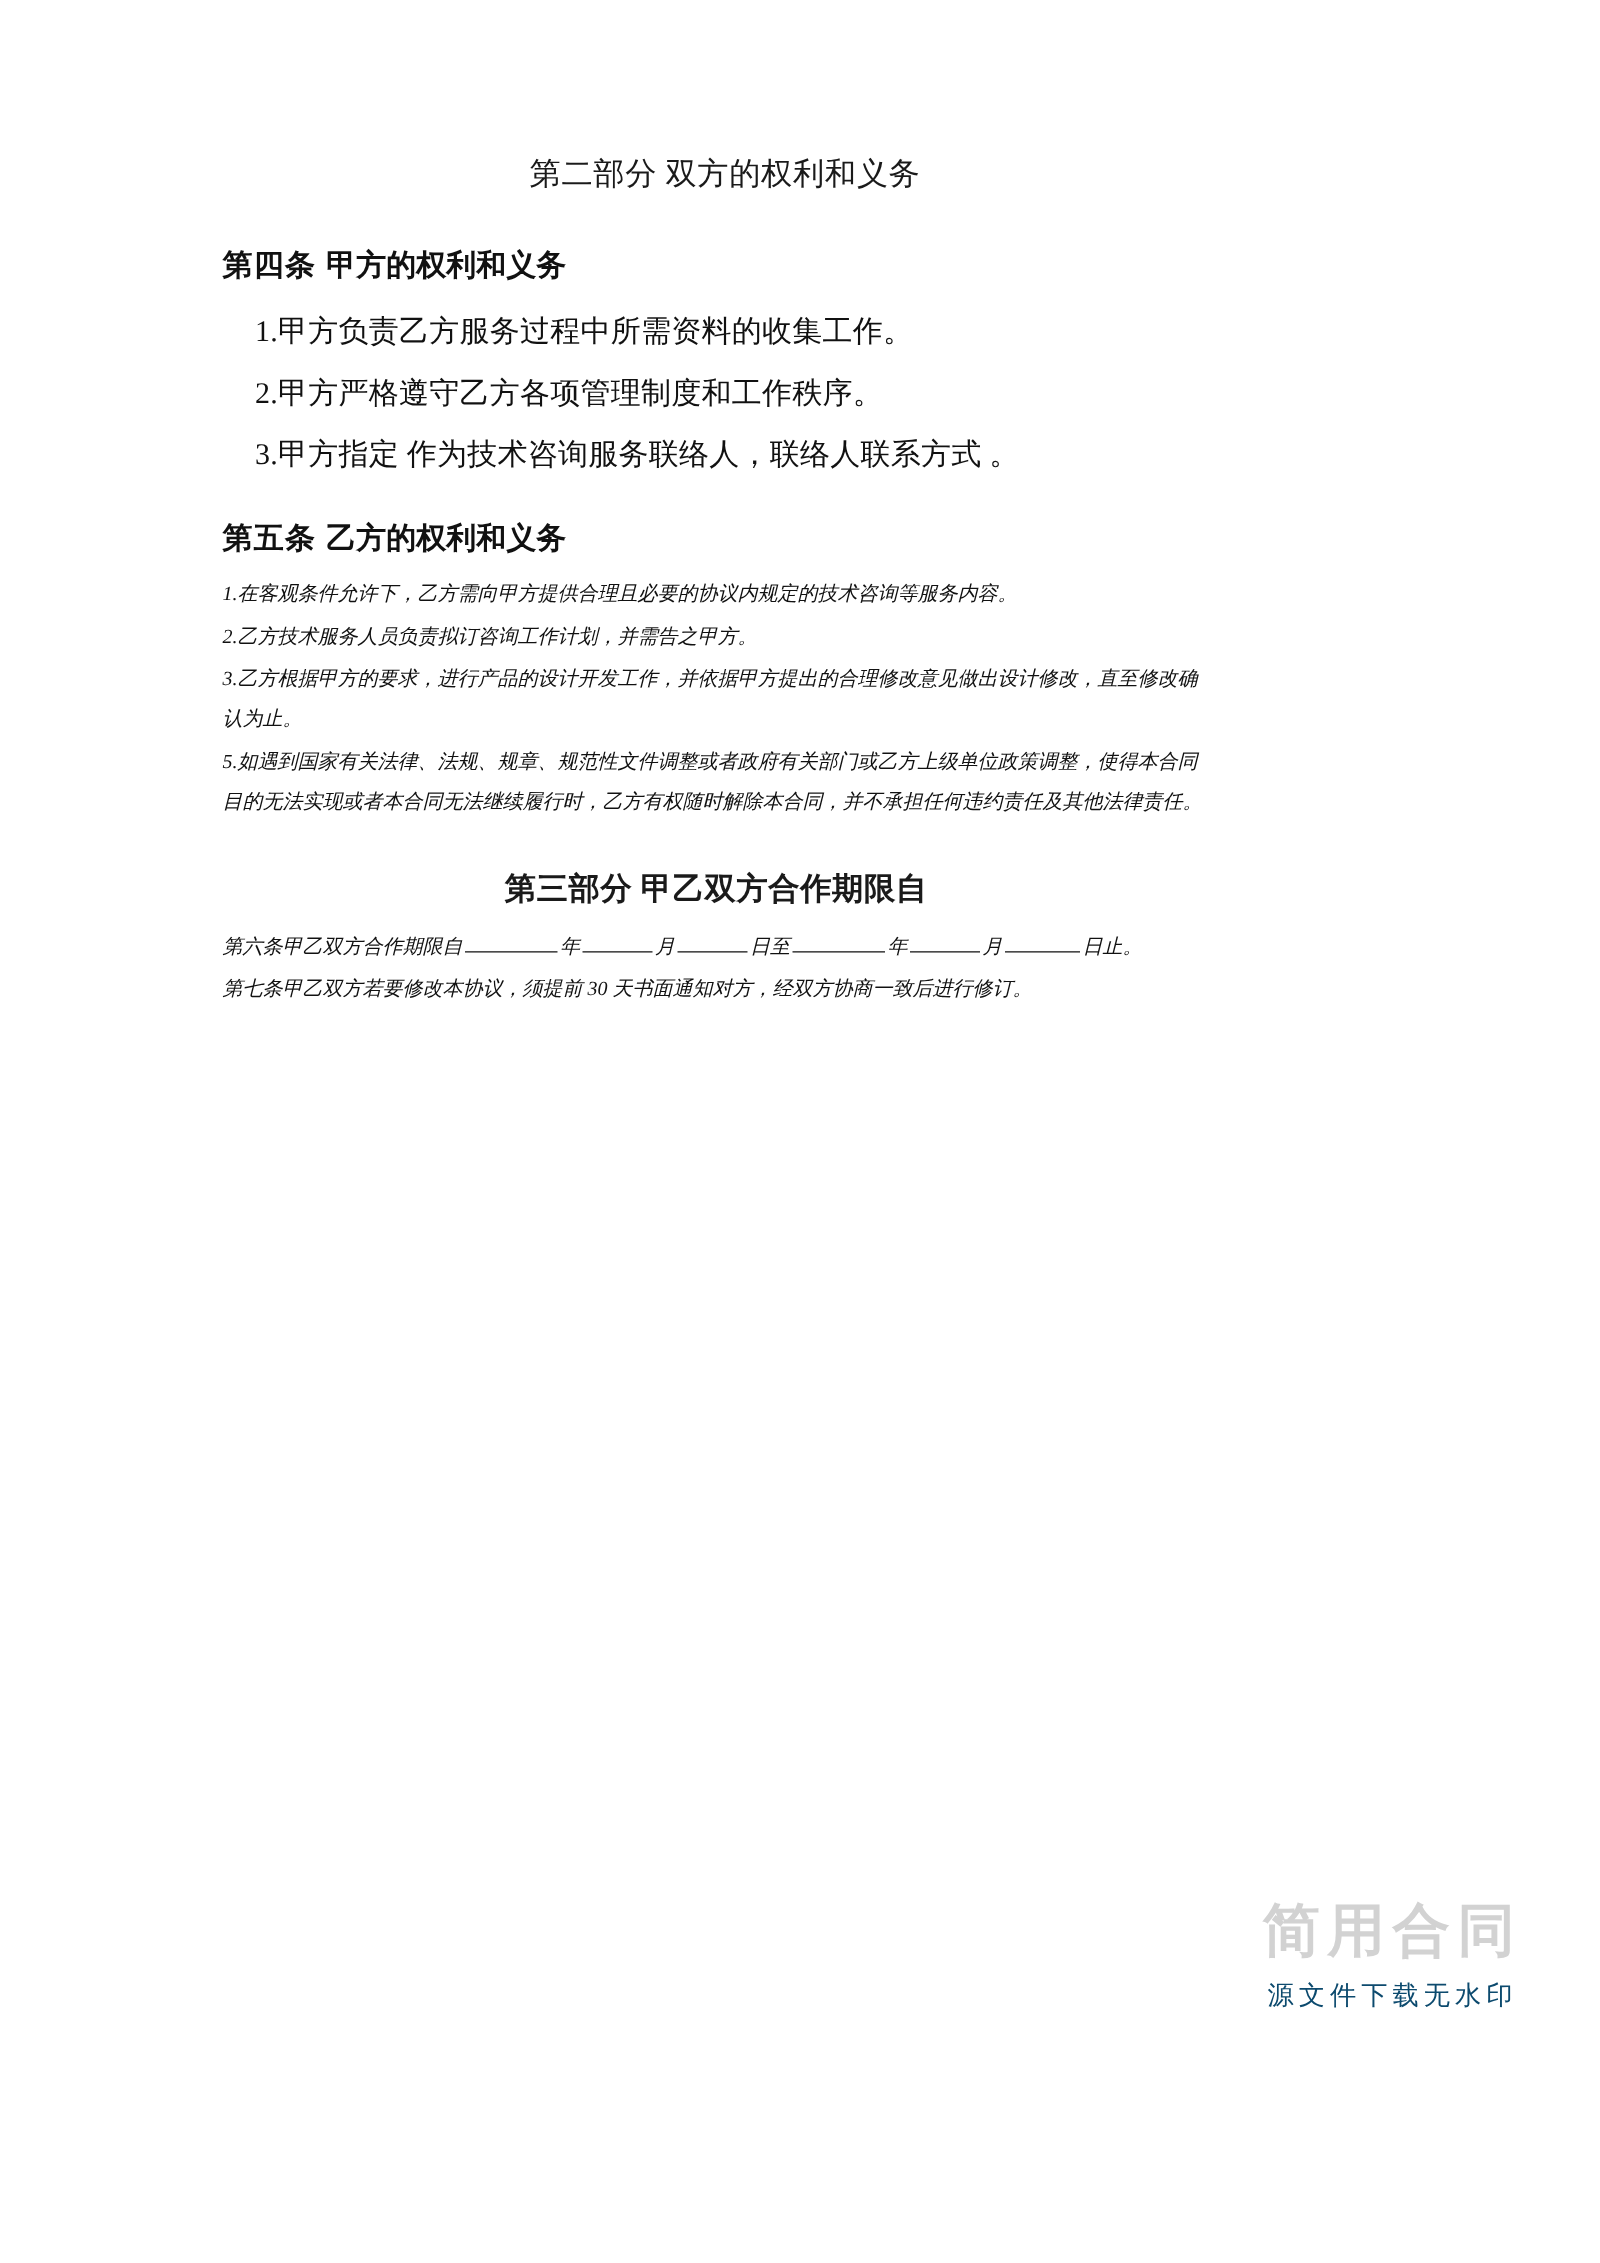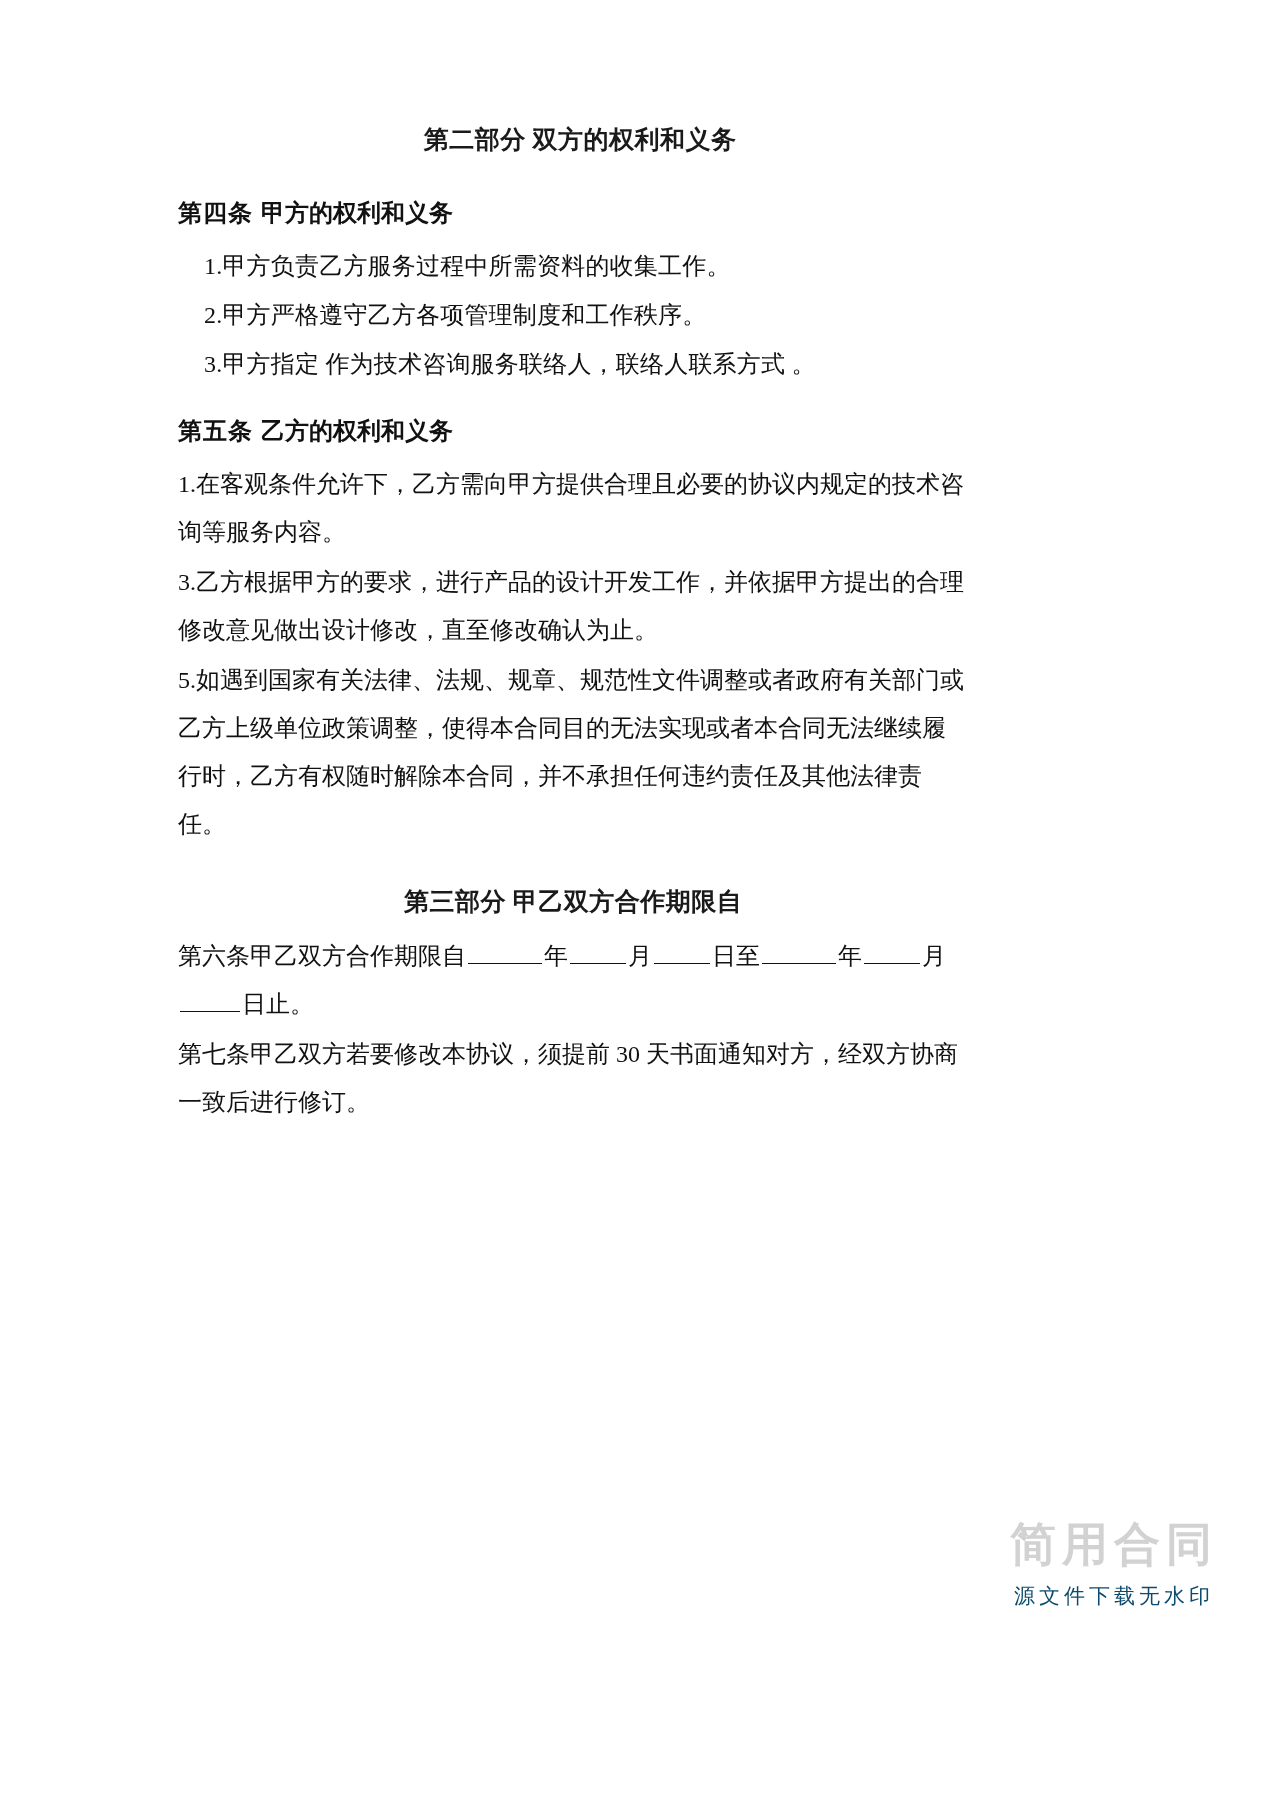--- a/index.html
+++ b/index.html
@@ -31,21 +31,21 @@
   .part-title {
     text-align: center;
     font-size: 25px;
     font-weight: 700;
     letter-spacing: 0.5px;
     margin: 0 0 12px 0;
     line-height: 1.6;
     color: #1a1a1a;
   }
   .part-title.part2 {
-    font-weight: 700;
+    font-weight: 400;
     text-indent: 14px;
   }
   .part-title.part3 {
     font-weight: 700;
     margin-top: 34px;
     margin-bottom: 10px;
   }
 
   .article {
     font-size: 24px;
@@ -73,24 +73,25 @@
     letter-spacing: 0.2px;
   }
   .para.indent {
     text-indent: 26px;
   }
 
   .gap-sm { height: 10px; }
 
   
   .block {
-    font-size: 24px;
+    font-size: 16px;
     line-height: 2.0;
     margin: 0 2px 2px 0;
     color: #111111;
+    font-style: italic;
   }
 
   .blank {
     display: inline-block;
     border-bottom: 1.5px solid #111;
     vertical-align: baseline;
     height: 1em;
     margin: 0 2px;
   }
   .blank.w1 { width: 74px; }
@@ -143,20 +144,21 @@
     <div class="para indent">2.甲方严格遵守乙方各项管理制度和工作秩序。</div>
     <div class="para indent">3.甲方指定 作为技术咨询服务联络人，联络人联系方式 。</div>
 
     <div class="gap-sm"></div>
 
     <div class="article">
       <span class="art-label">第五条</span><span class="art-text">乙方的权利和义务</span>
     </div>
 
     <div class="block">1.在客观条件允许下，乙方需向甲方提供合理且必要的协议内规定的技术咨询等服务内容。</div>
+    <div class="block">2.乙方技术服务人员负责拟订咨询工作计划，并需告之甲方。</div>
     <div class="block">3.乙方根据甲方的要求，进行产品的设计开发工作，并依据甲方提出的合理修改意见做出设计修改，直至修改确认为止。</div>
     <div class="block">5.如遇到国家有关法律、法规、规章、规范性文件调整或者政府有关部门或乙方上级单位政策调整，使得本合同目的无法实现或者本合同无法继续履行时，乙方有权随时解除本合同，并不承担任何违约责任及其他法律责任。</div>
 
     <div class="part-title part3">第三部分 甲乙双方合作期限自</div>
 
     <div class="block">
       <span class="art-label">第六条</span><span class="art-text">甲乙双方合作期限自</span><span class="blank w1"></span><span>年</span><span class="blank w2"></span><span>月</span><span class="blank w2"></span><span>日至</span><span class="blank w1"></span><span>年</span><span class="blank w2"></span><span>月</span><span class="blank w3"></span><span>日止。</span>
     </div>
 
     <div class="block">

